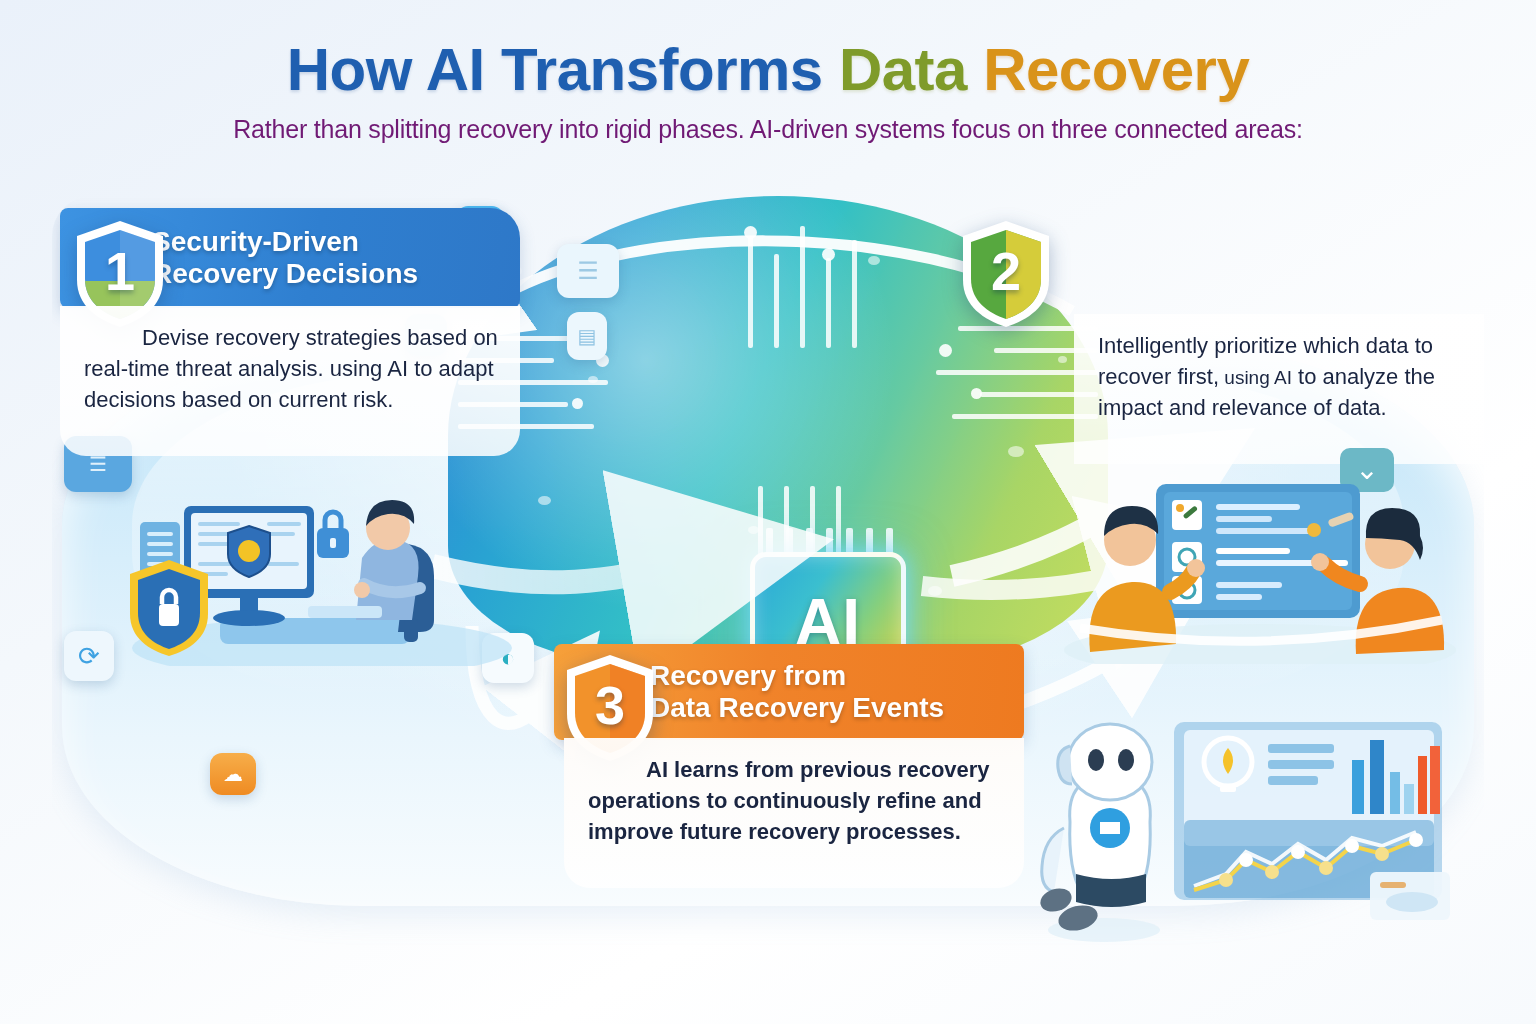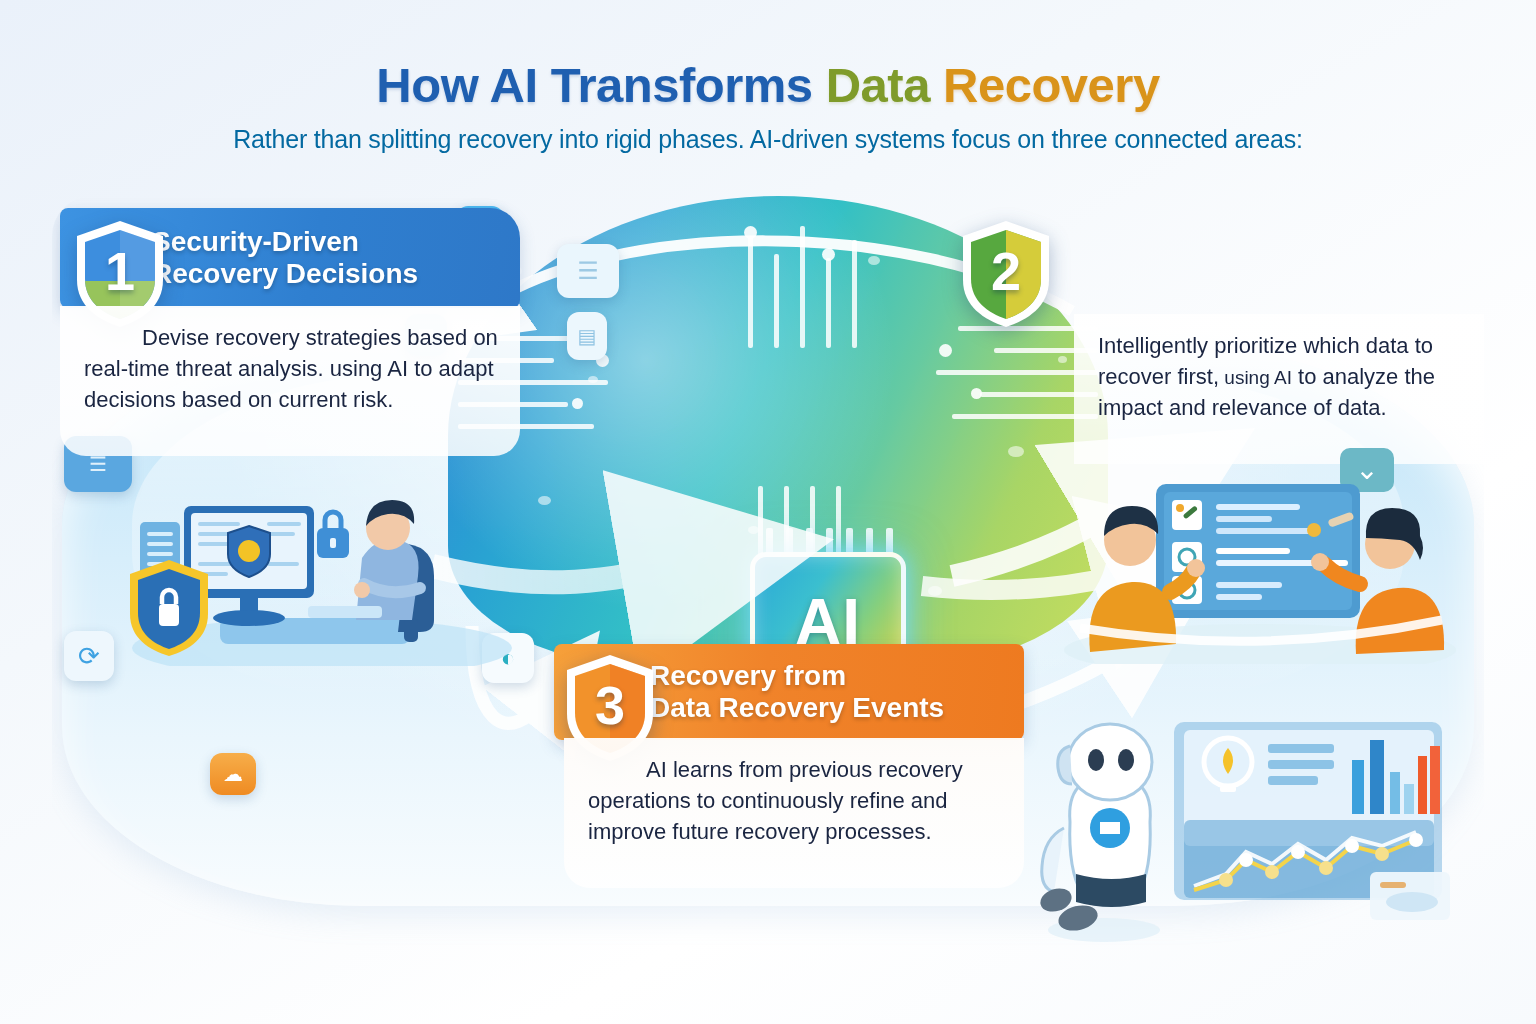--- a/index.html
+++ b/index.html
@@ -7,34 +7,34 @@
   body {
     font-family: "Liberation Sans", sans-serif;
     background: linear-gradient(150deg, #eaf1fa 0%, #f4f8fc 35%, #ffffff 70%, #f7fafd 100%);
     position: relative;
     overflow: hidden;
   }
 
   
   #header { position: absolute; top: 0; left: 0; width: 1536px; height: 185px; text-align: center; }
   #title {
-    margin-top: 60px;
-    font-size: 49px;
+    margin-top: 38px;
+    font-size: 60px;
     font-weight: bold;
     letter-spacing: -0.5px;
     line-height: 1.05;
     white-space: nowrap;
   }
   .t-blue   { color: #1f5fb0; text-shadow: 0 2px 3px rgba(30,70,140,.18); }
   .t-olive  { color: #7f9b2a; text-shadow: 0 2px 3px rgba(120,140,40,.18); }
   .t-gold   { color: #d9931a; text-shadow: 0 2px 3px rgba(180,110,20,.2); }
   #subtitle {
     margin-top: 14px;
     font-size: 25px;
-    color: #0369a1;
+    color: #701a75;
     letter-spacing: -0.2px;
   }
 
   
   #stage {
     position: absolute;
     left: 52px; top: 196px;
     width: 1432px; height: 760px;
     border-radius: 40px;
     overflow: hidden;
@@ -307,21 +307,21 @@
   </div>
   <div class="shield" style="left:510px; top:456px;">
     <svg viewBox="0 0 96 112">
       <path d="M48 3 L91 18 L91 62 C91 88 70 102 48 109 C26 102 5 88 5 62 L5 18 Z" fill="#ffffff"></path>
       <path d="M48 12 L83 24 L83 61 C83 83 66 95 48 101 C30 95 13 83 13 61 L13 24 Z" fill="#f2922b"></path>
       <path d="M48 12 L83 24 L83 61 C83 83 66 95 48 101 Z" fill="#ef7320" opacity=".55"></path>
     </svg>
     <span class="num">3</span>
   </div>
   <div class="card-body" style="left:512px; top:542px; width:460px; height:150px; border-radius:0 0 26px 26px;
-              background:linear-gradient(180deg,rgba(255,252,249,.97),rgba(255,255,255,.88));">
+              background:linear-gradient(180deg,rgba(255,252,249,.97),rgba(255,255,255,.88));font-weight:bold;">
     <div class="lead">AI learns from previous recovery operations to continuously refine and improve future recovery processes.</div>
   </div>
 
   <div class="illus" style="left:60px; top:270px; width:400px; height:200px;">
     <svg viewBox="0 0 400 200" width="400" height="200">
 
       <ellipse cx="210" cy="182" rx="190" ry="30" fill="#bde2f7" opacity=".7"></ellipse>
       <rect x="108" y="152" width="190" height="26" rx="8" fill="#8ec6ec"></rect>
 
       <rect x="28" y="56" width="40" height="104" rx="5" fill="#6fb3e2"></rect>

